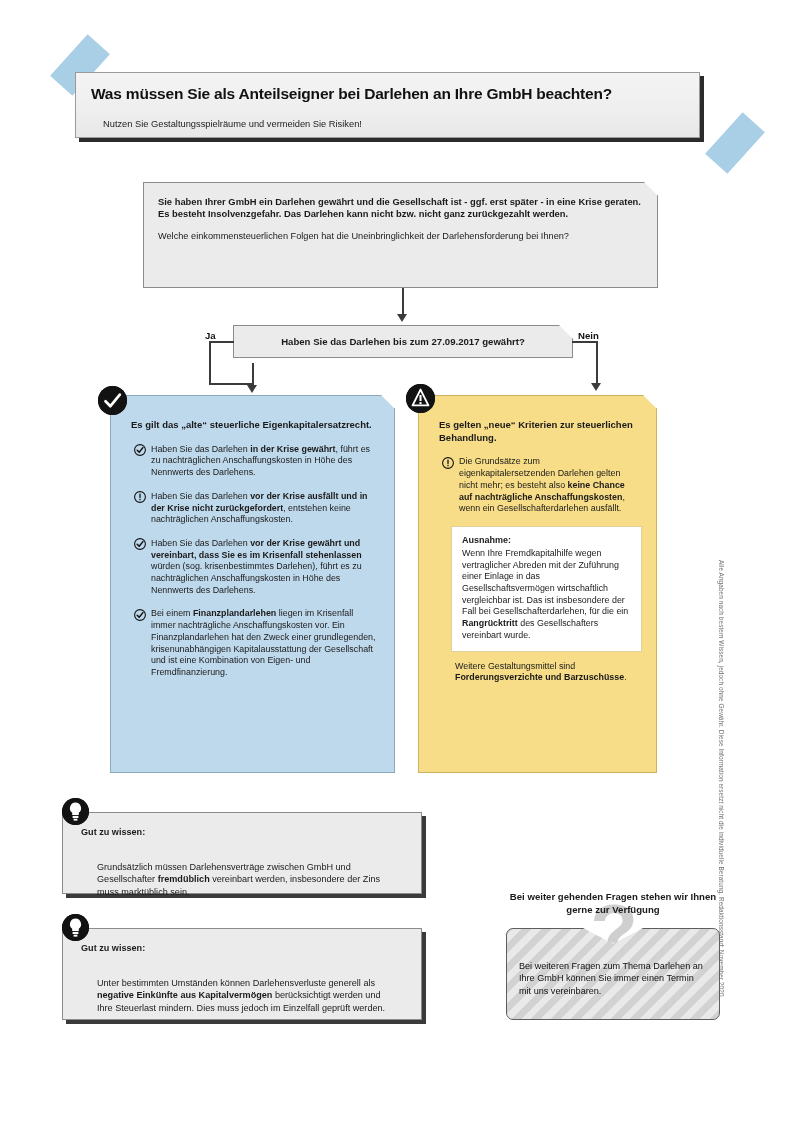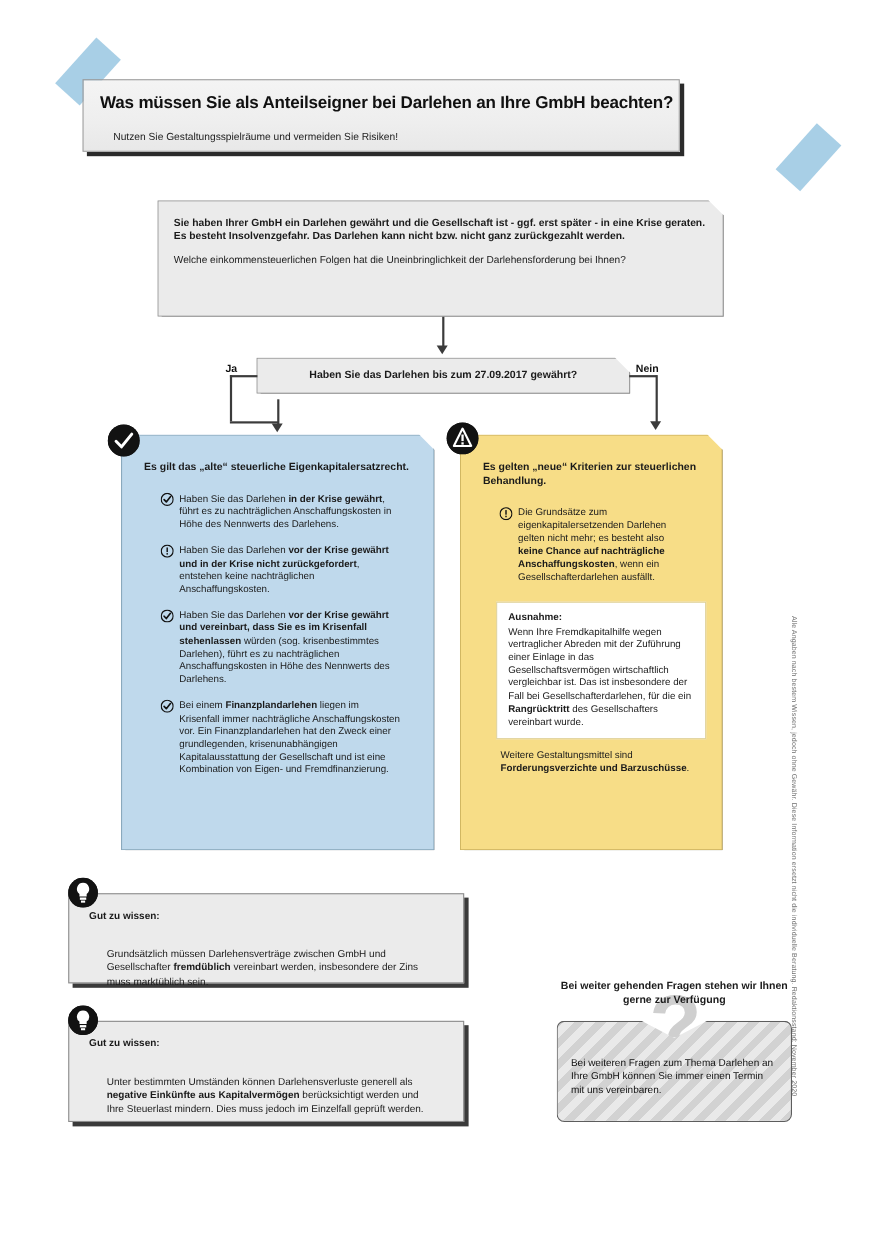--- a/index.html
+++ b/index.html
@@ -10,21 +10,21 @@
   }
   .page{position:absolute;inset:0;}
 
   
   .deco{position:absolute;background:#a8cfe6;}
   .deco.d1{left:52px;top:50px;width:56px;height:30px;transform:rotate(-48deg);}
   .deco.d2{left:707px;top:128px;width:56px;height:30px;transform:rotate(-48deg);}
 
   
   .header{
-    position:absolute;left:75px;top:72px;width:543px;height:66px;
+    position:absolute;left:75px;top:72px;width:625px;height:66px;
     background:linear-gradient(180deg,#f4f4f4 0%,#eeeeee 60%,#e8e8e8 100%);
     border:1px solid #9a9a9a;
     box-shadow:4px 4px 0 #2b2b2b;
     box-sizing:border-box;
   }
   .header h1{
     margin:0;padding:12px 0 0 15px;font-size:15.5px;line-height:1.15;
     font-weight:bold;letter-spacing:-0.2px;color:#111;
   }
   .header p{
@@ -69,21 +69,21 @@
     background:#121212;z-index:6;
   }
   .badge svg{display:block;width:29px;height:29px;}
 
   
   #blue-box{left:110px;top:395px;width:285px;height:378px;}
   #yellow-box{left:418px;top:395px;width:239px;height:378px;}
   .colhead{
     margin:0;padding:23px 18px 0 20px;font-size:9.5px;line-height:1.34;font-weight:bold;
   }
-  .bullets{margin:16px;padding:0;list-style:none;}
+  .bullets{margin:4px;padding:0;list-style:none;}
   .bullets li{
     position:relative;margin:12px 14px 0 20px;padding-left:16px;
     font-size:8.9px;line-height:1.315;
   }
   .bullets li .bi{position:absolute;left:-1px;top:0.5px;width:12px;height:12px;}
   .bullets li .bi svg{display:block;width:12px;height:12px;}
   .bullets li b{font-weight:bold;}
 
   
   .ausnahme{
@@ -188,21 +188,21 @@
               <circle cx="6" cy="6" r="5.4" fill="none" stroke="#111" stroke-width="1.1"></circle>
               <path d="M3.2 6.2 L5.2 8.3 L8.9 3.6" stroke="#111" stroke-width="1.5" fill="none" stroke-linecap="round" stroke-linejoin="round"></path>
             </svg>
           </span><span>Haben Sie das Darlehen <b>in der Krise gewährt</b>, führt es zu nachträglichen Anschaffungskosten in Höhe des Nennwerts des Darlehens.</span></li>
         <li><span class="bi">
             <svg viewBox="0 0 12 12">
               <circle cx="6" cy="6" r="5.4" fill="none" stroke="#111" stroke-width="1.1"></circle>
               <rect x="5.35" y="2.7" width="1.3" height="4.2" fill="#111"></rect>
               <rect x="5.35" y="7.8" width="1.3" height="1.4" fill="#111"></rect>
             </svg>
-          </span><span>Haben Sie das Darlehen <b>vor der Krise gewährt und in der Krise nicht zurückgefordert</b>, entstehen keine nachträglichen Anschaffungskosten.</span></li>
+          </span><span>Haben Sie das Darlehen <b>vor der Krise ausfällt und in der Krise nicht zurückgefordert</b>, entstehen keine nachträglichen Anschaffungskosten.</span></li>
         <li><span class="bi">
             <svg viewBox="0 0 12 12">
               <circle cx="6" cy="6" r="5.4" fill="none" stroke="#111" stroke-width="1.1"></circle>
               <path d="M3.2 6.2 L5.2 8.3 L8.9 3.6" stroke="#111" stroke-width="1.5" fill="none" stroke-linecap="round" stroke-linejoin="round"></path>
             </svg>
           </span><span>Haben Sie das Darlehen <b>vor der Krise gewährt und vereinbart, dass Sie es im Krisenfall stehenlassen</b> würden (sog. krisenbestimmtes Darlehen), führt es zu nachträglichen Anschaffungskosten in Höhe des Nennwerts des Darlehens.</span></li>
         <li><span class="bi">
             <svg viewBox="0 0 12 12">
               <circle cx="6" cy="6" r="5.4" fill="none" stroke="#111" stroke-width="1.1"></circle>
               <path d="M3.2 6.2 L5.2 8.3 L8.9 3.6" stroke="#111" stroke-width="1.5" fill="none" stroke-linecap="round" stroke-linejoin="round"></path>

